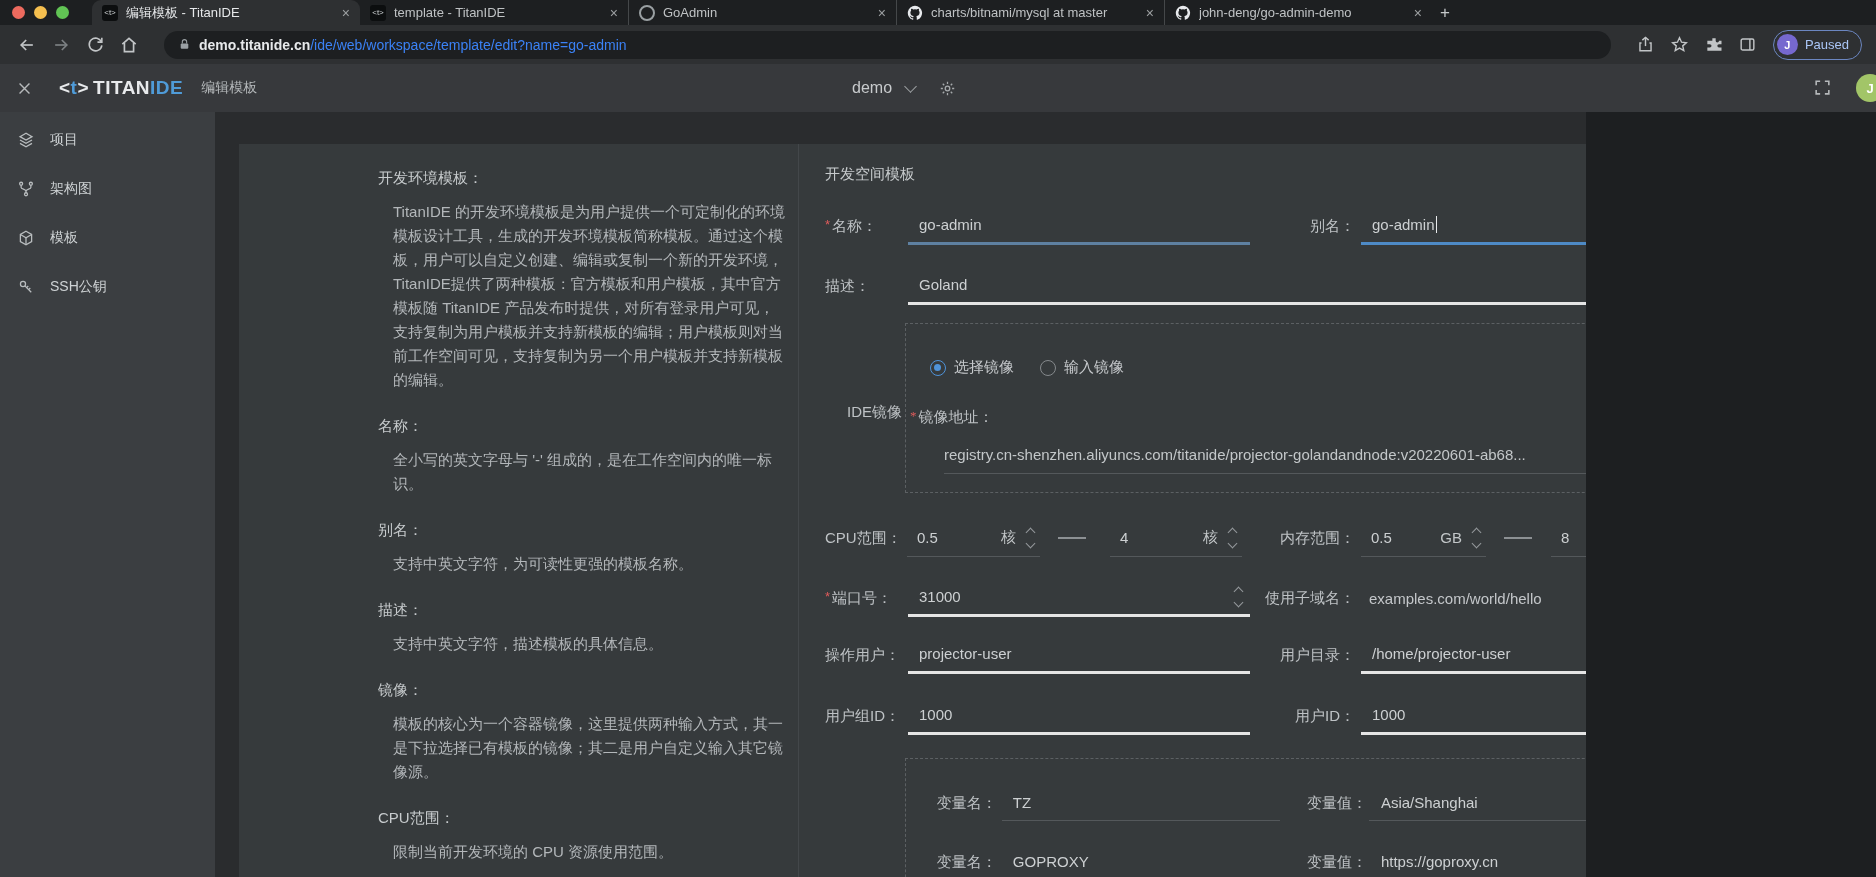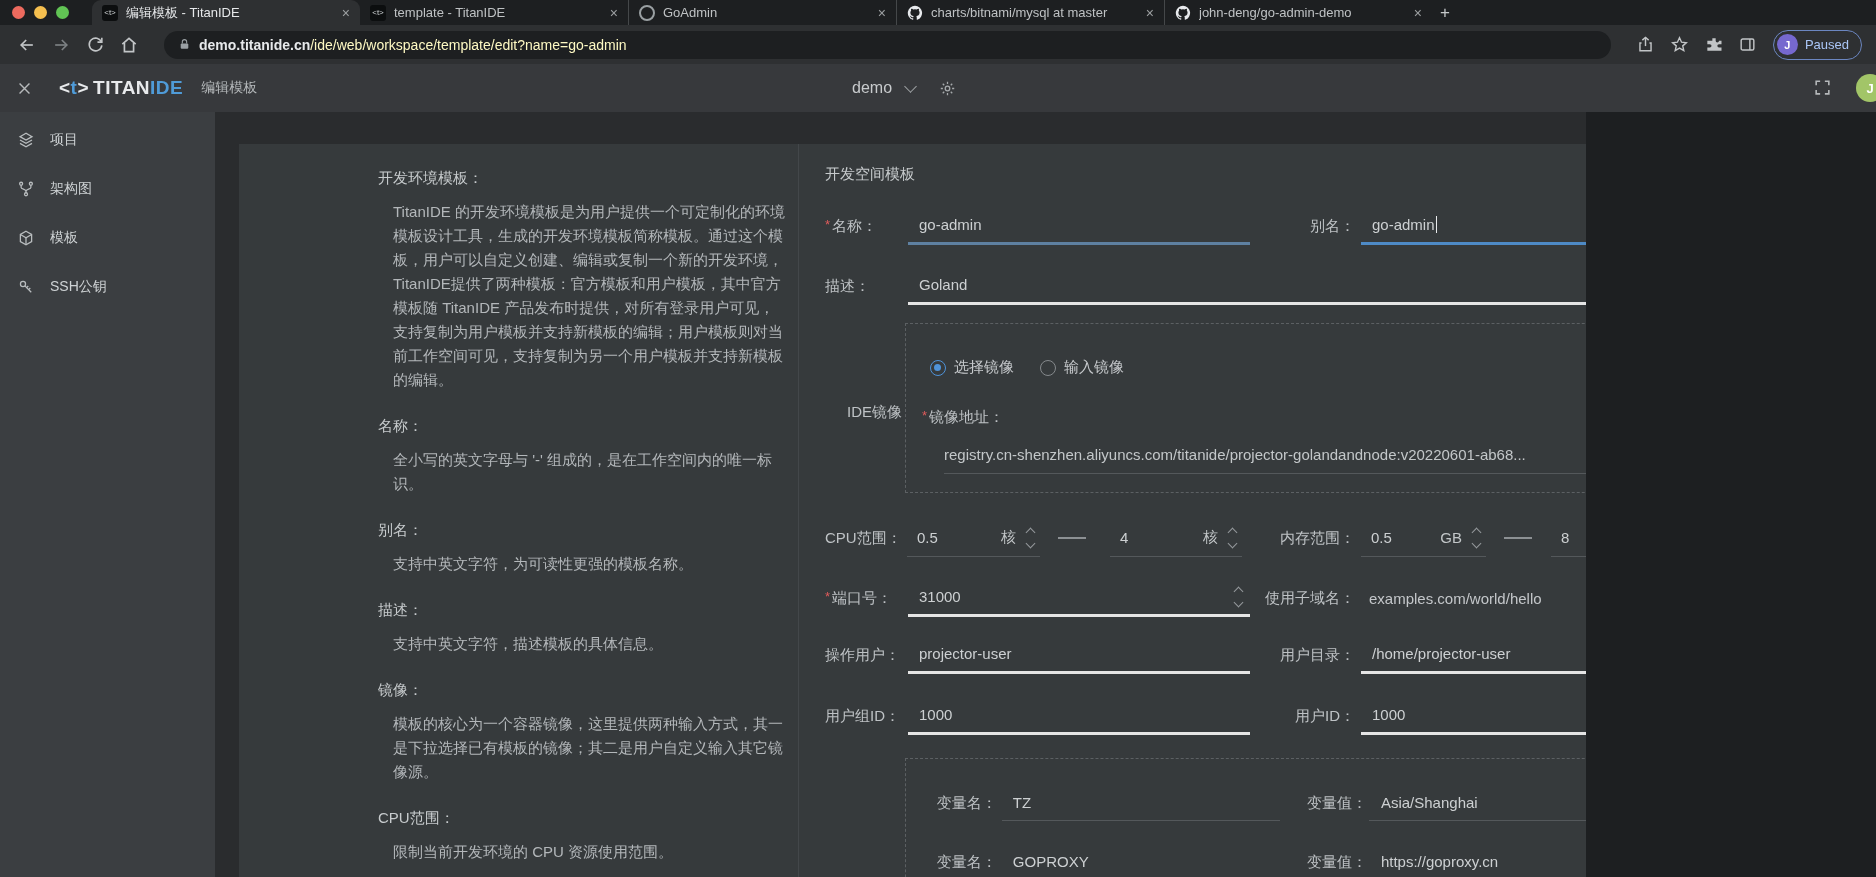--- a/index.html
+++ b/index.html
@@ -23,21 +23,21 @@
   .fav.ring{border:2px solid #9aa0a3;border-radius:50%;box-sizing:border-box;}
   .newtab{width:26px;height:25px;display:flex;align-items:center;justify-content:center;color:#c6c9cb;font-size:17px;}
 
   
   .toolbar{position:absolute;left:0;top:25px;width:1876px;height:39px;background:#2e3032;display:flex;align-items:center;padding:0 14px;box-sizing:border-box;}
   .navic{width:26px;height:26px;display:flex;align-items:center;justify-content:center;margin-right:8px;}
   .urlpill{flex:1;height:28px;margin:0 14px;background:#1d1f21;border-radius:14px;display:flex;align-items:center;padding:0 14px;overflow:hidden;}
   .urlpill .lock{margin-right:8px;flex:0 0 auto;}
   .urltext{font-size:14px;white-space:nowrap;}
   .urltext .dom{color:#e7e9eb;font-weight:bold;}
-  .urltext .path{color:#fef9c3;}
+  .urltext .path{color:#3b82f6;}
   .ric{width:26px;height:26px;display:flex;align-items:center;justify-content:center;margin-left:8px;}
   .profilepill{margin-left:12px;height:28px;border:1.5px solid #6b86c0;border-radius:15px;display:flex;align-items:center;padding:0 12px 0 3px;gap:7px;}
   .pavatar{width:21px;height:21px;border-radius:50%;background:#7668cf;color:#fff;font-size:11px;font-weight:bold;display:flex;align-items:center;justify-content:center;}
   .paused{font-size:13px;color:#aac6f7;}
 
   
   .appheader{position:absolute;left:0;top:64px;width:1876px;height:48px;background:#37393c;display:flex;align-items:center;}
   .hx{margin-left:16px;}
   .logo{margin-left:26px;display:flex;align-items:baseline;font-weight:bold;font-size:19px;letter-spacing:.5px;}
   .logo .wh{color:#e8eaec;}
@@ -86,21 +86,21 @@
   .dbox{position:absolute;left:666px;width:775px;border:1px dashed #5c6063;box-sizing:border-box;}
   .box1{top:179px;height:170px;}
   .box2{top:614px;height:170px;}
   .idelabel{position:absolute;left:586px;top:259px;width:77px;text-align:right;font-size:15px;color:#bec2c5;}
   .radiorow{position:absolute;left:24px;top:34px;display:flex;align-items:center;gap:26px;}
   .radioopt{display:flex;align-items:center;gap:8px;font-size:15px;color:#c6c9cc;}
   .radio{width:16px;height:16px;border-radius:50%;box-sizing:border-box;position:relative;}
   .radio.on{border:1.5px solid #4f93d9;}
   .radio.on::after{content:"";position:absolute;left:3px;top:3px;width:7px;height:7px;border-radius:50%;background:#4f93d9;}
   .radio.off{border:1.5px solid #85898c;}
-  .addrlabel{position:absolute;left:16px;top:84px;font-size:15px;color:#bec2c5;}
+  .addrlabel{position:absolute;left:4px;top:84px;font-size:15px;color:#bec2c5;font-family:Liberation Serif, serif;}
   .regrow{position:absolute;left:38px;right:18px;top:112px;height:37px;border-bottom:1px solid #54585b;display:flex;align-items:center;}
   .regtext{flex:1;font-size:15px;color:#c3c7c9;white-space:nowrap;overflow:hidden;}
   .chev-dn{width:8px;height:8px;border-right:1.5px solid #95999c;border-bottom:1.5px solid #95999c;transform:rotate(45deg);margin:0 6px 4px 10px;}
 
   
   .minifld{border-bottom:1px solid #54585b;display:flex;align-items:center;box-sizing:border-box;font-size:15px;color:#cdd0d2;}
   .minifld .val{padding-left:10px;}
   .minifld .unit{margin-left:auto;margin-right:8px;color:#c3c7c9;}
   .stp{display:flex;flex-direction:column;align-items:center;gap:4px;width:12px;margin-right:4px;}
   .cup{width:6px;height:6px;border-left:1.4px solid #95999c;border-top:1.4px solid #95999c;transform:rotate(45deg);}

